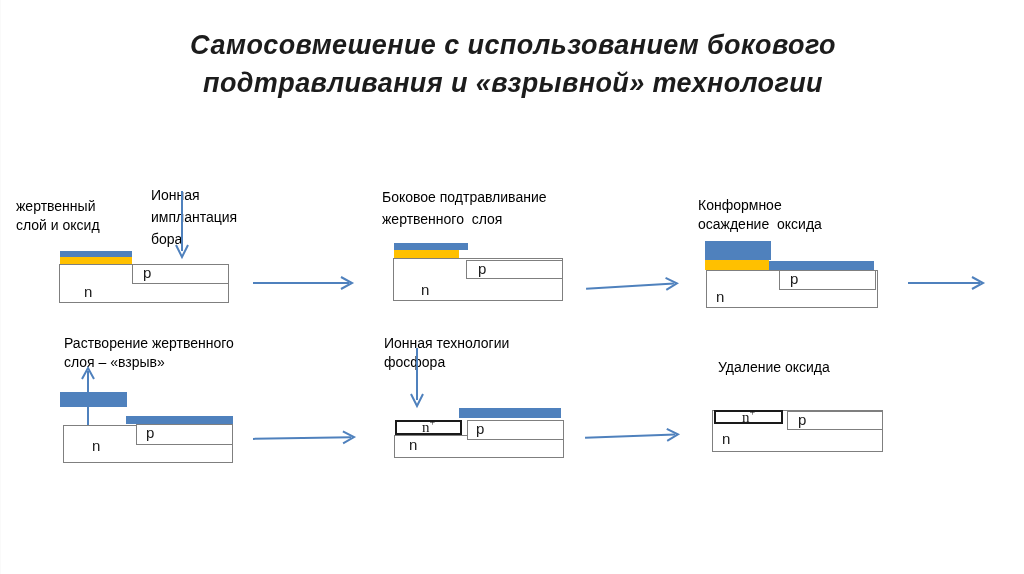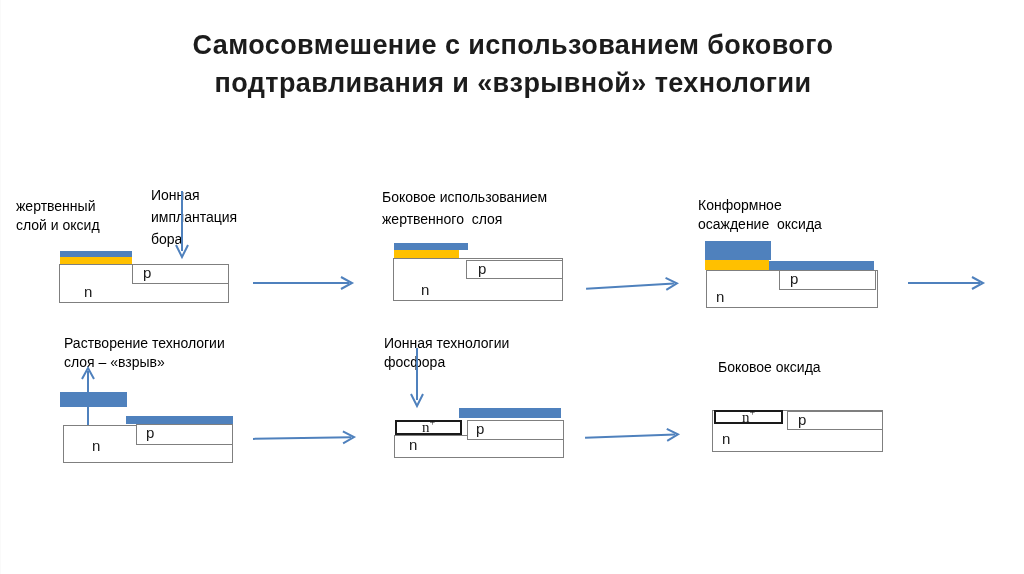--- a/index.html
+++ b/index.html
@@ -4,21 +4,21 @@
 <style>
   html,body { margin:0; padding:0; background:#fff; }
   #slide {
     position:relative; width:1024px; height:574px; background:#ffffff;
     font-family:"Liberation Sans", sans-serif; overflow:hidden;
     border-bottom:2px solid #f0f0f0; border-left:1px solid #fafafa;
   }
   .title {
     position:absolute; left:0; top:26px; width:100%; margin:0;
     text-align:center; font-size:27px; line-height:38px; font-weight:bold;
-    color:#1c1c1c; letter-spacing:0.4px; white-space:pre-line;
+    color:#1c1c1c; letter-spacing:0.4px; white-space:pre-line;font-style:italic;
   }
   .cap {
     position:absolute; font-size:14px; line-height:19px; color:#000;
     white-space:pre-wrap;
   }
   .box {
     position:absolute; background:#fff; border:1px solid #7f7f7f;
     box-sizing:border-box;
   }
   .box.bold { border:2px solid #1a1a1a; }
@@ -56,21 +56,21 @@
     <span class="rl" style="left:142px;top:265px">p</span>
     <span class="rl" style="left:83px;top:284px">n</span>
   </div>
 
   <svg class="arr" style="left:251px;top:275px" width="102" height="16" viewBox="0 0 102 16">
     <line x1="1" y1="8" x2="97" y2="8"></line>
       <polyline points="89,2 100,8 89,14"></polyline>
   </svg>
 
   <div>
-    <div class="cap" style="left:381px;top:186px;line-height:22px">Боковое использованием
+    <div class="cap" style="left:381px;top:186px;line-height:22px">Боковое подтравливание
 жертвенного  слоя</div>
     <div class="box" style="left:392px;top:258px;width:170px;height:43px"></div>
     <div class="box" style="left:465px;top:260px;width:97px;height:19px"></div>
     <div class="bar blue" style="left:393px;top:243px;width:74px;height:7px"></div>
     <div class="bar yellow" style="left:393px;top:250px;width:65px;height:8px"></div>
     <span class="rl" style="left:477px;top:261px">p</span>
     <span class="rl" style="left:420px;top:282px">n</span>
   </div>
 
   <svg class="arr" style="left:584px;top:278px;transform:rotate(-3.5deg)" width="94" height="16" viewBox="0 0 94 16">
@@ -89,21 +89,21 @@
     <span class="rl" style="left:789px;top:271px">p</span>
     <span class="rl" style="left:715px;top:289px">n</span>
   </div>
 
   <svg class="arr" style="left:906px;top:275px" width="78" height="16" viewBox="0 0 78 16">
     <line x1="1" y1="8" x2="73" y2="8"></line>
       <polyline points="65,2 76,8 65,14"></polyline>
   </svg>
 
   <div>
-    <div class="cap" style="left:63px;top:334px">Растворение технологии
+    <div class="cap" style="left:63px;top:334px">Растворение жертвенного
 слоя – «взрыв»</div>
     <div class="box" style="left:62px;top:425px;width:170px;height:38px"></div>
     <div class="box" style="left:135px;top:424px;width:97px;height:21px"></div>
     <div class="bar blue" style="left:125px;top:416px;width:107px;height:8px"></div>
     <div class="bar blue" style="left:59px;top:392px;width:67px;height:15px"></div>
     <svg class="arr" style="left:79px;top:366px" width="16" height="60" viewBox="0 0 16 60">
       <line x1="8" y1="59" x2="8" y2="5"></line>
         <polyline points="2,13 8,2 14,13"></polyline>
     </svg>
     <span class="rl" style="left:145px;top:425px">p</span>
@@ -130,21 +130,21 @@
     <span class="rl" style="left:475px;top:421px">p</span>
     <span class="rl" style="left:408px;top:437px">n</span>
   </div>
 
   <svg class="arr" style="left:583px;top:428px;transform:rotate(-2deg)" width="96" height="16" viewBox="0 0 96 16">
     <line x1="1" y1="8" x2="91" y2="8"></line>
       <polyline points="83,2 94,8 83,14"></polyline>
   </svg>
 
   <div>
-    <div class="cap" style="left:717px;top:358px">Боковое оксида</div>
+    <div class="cap" style="left:717px;top:358px">Удаление оксида</div>
     <div class="box" style="left:711px;top:410px;width:171px;height:42px"></div>
     <div class="box" style="left:786px;top:411px;width:96px;height:19px"></div>
     <div class="box bold" style="left:713px;top:410px;width:69px;height:14px"></div>
     <span class="rl serif" style="left:713px;top:409px;width:69px;text-align:center"><span>n</span><sup>+</sup></span>
     <span class="rl" style="left:797px;top:412px">p</span>
     <span class="rl" style="left:721px;top:431px">n</span>
   </div>
 
 </div>
 

